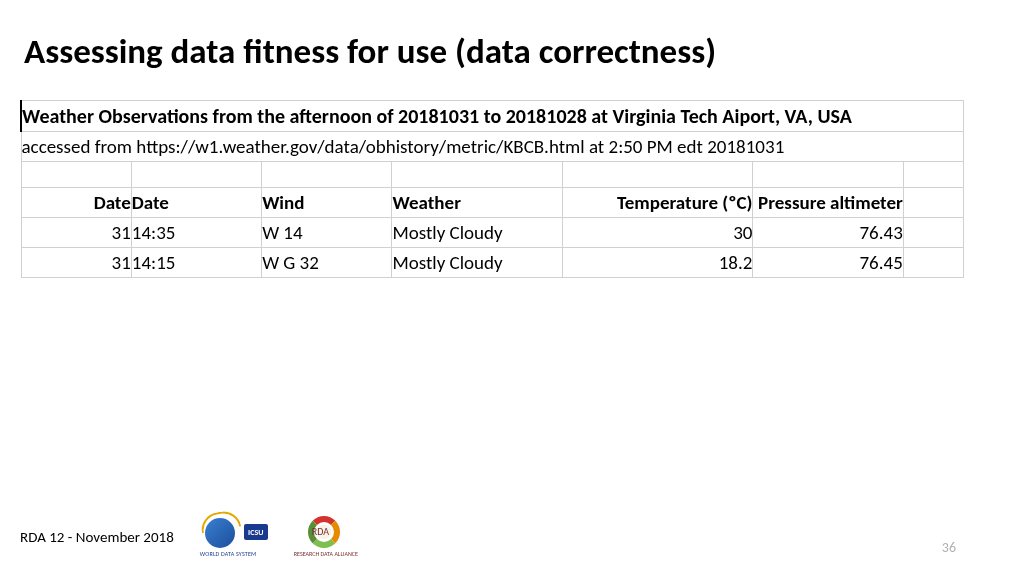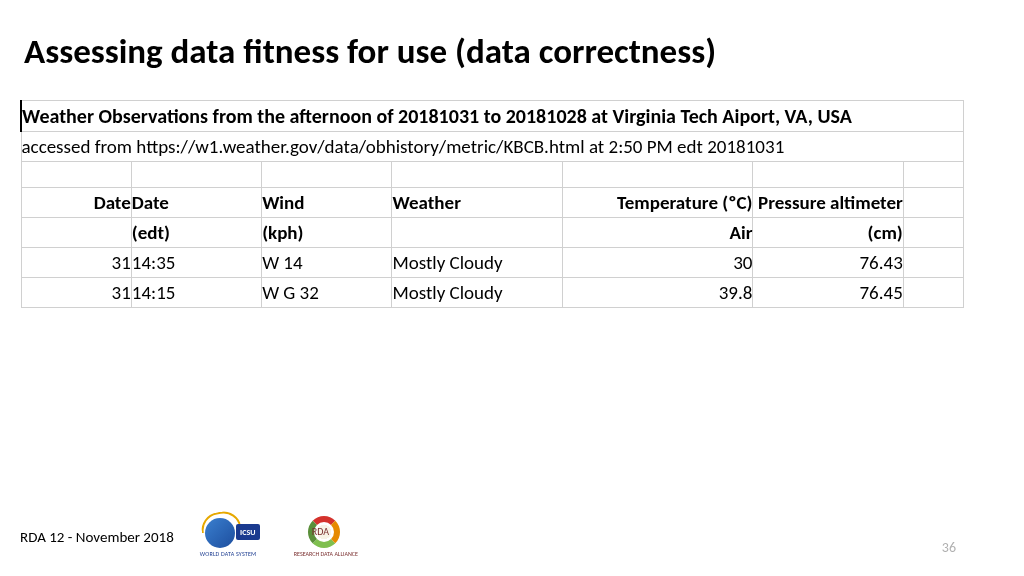--- a/index.html
+++ b/index.html
@@ -17,21 +17,21 @@
   .col-wind { width: 130px; }
   .col-weather { width: 170px; }
   .col-temp { width: 190px; }
   .col-press { width: 150px; }
   .col-extra { width: 60px; }
   .footer { position: absolute; bottom: 20px; left: 20px; right: 20px; display: flex; align-items: center; gap: 26px; }
   .footer-text { font-size: 15px; color: #000; }
   .logo1 { width: 68px; height: 38px; position: relative; }
   .logo1 .globe { width: 30px; height: 30px; border-radius: 50%; background: linear-gradient(135deg,#3a7fcf,#1d4e9e); position: absolute; left: 5px; top: 0; }
   .logo1 .arc { position: absolute; width: 40px; height: 18px; border: 2px solid #e6a800; border-bottom: none; border-radius: 40px 40px 0 0; left: 0; top: -6px; transform: rotate(-10deg); }
-  .logo1 .badge { position: absolute; right: 8px; top: 6px; width: 24px; height: 16px; background: #1a3a8f; color: #fff; font-size: 8px; font-weight: 700; text-align: center; line-height: 16px; border-radius: 2px; }
+  .logo1 .badge { position: absolute; right: 0; top: 6px; width: 24px; height: 16px; background: #1a3a8f; color: #fff; font-size: 8px; font-weight: 700; text-align: center; line-height: 16px; border-radius: 2px; }
   .logo1 .txt { position: absolute; bottom: -2px; left: 0; font-size: 6px; color: #1a3a8f; letter-spacing: 0.2px; margin-top: 9px; }
   .logo2 { width: 68px; height: 38px; position: relative; }
   .logo2 .circ { width: 32px; height: 32px; border-radius: 50%; background: radial-gradient(circle,#f7f3e6 50%,transparent 52%); border: 6px solid; border-color: #d4322c #e68a00 #7fbf4f #5a8f3a; position: absolute; left: 14px; top: -2px; }
   .logo2 .rda { position: absolute; left: 18px; top: 7px; font-size: 10px; font-weight: 400; color: #7a2f2f; }
   .logo2 .txt { position: absolute; bottom: -2px; left: 0; font-size: 6px; color: #7a2f2f; }
   .pagenum { position: absolute; bottom: 20px; right: 28px; font-size: 14px; color: #b0b0b0; }
 </style>
 </head>
 <body>
 
@@ -58,43 +58,34 @@
     <tr>
       <td class="hdr center">Date</td>
       <td class="hdr">Date</td>
       <td class="hdr">Wind</td>
       <td class="hdr">Weather</td>
       <td class="hdr center">Temperature (ºC)</td>
       <td class="hdr center">Pressure altimeter</td>
       <td></td>
     </tr>
     <tr>
-      <td></td>
-      <td class="hdr">(edt)</td>
-      <td class="hdr">(kph)</td>
-      <td></td>
-      <td class="hdr center">Air</td>
-      <td class="hdr center">(cm)</td>
-      <td></td>
-    </tr>
-    <tr>
       <td class="center">31</td>
       <td>14:35</td>
       <td>W 14</td>
       <td>Mostly Cloudy</td>
       <td class="center">30</td>
       <td class="center">76.43</td>
       <td></td>
     </tr>
     <tr>
       <td class="center">31</td>
       <td>14:15</td>
       <td>W G 32</td>
       <td>Mostly Cloudy</td>
-      <td class="center">39.8</td>
+      <td class="center">18.2</td>
       <td class="center">76.45</td>
       <td></td>
     </tr>
   </tbody>
     </table>
 
   <div class="footer">
     <span class="footer-text">RDA 12 - November 2018</span>
     <div class="logo1">
       <div class="arc"></div>

